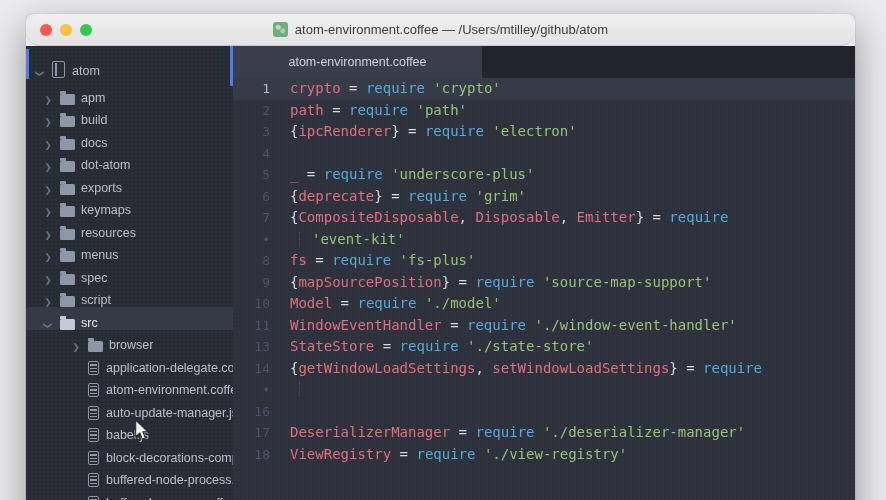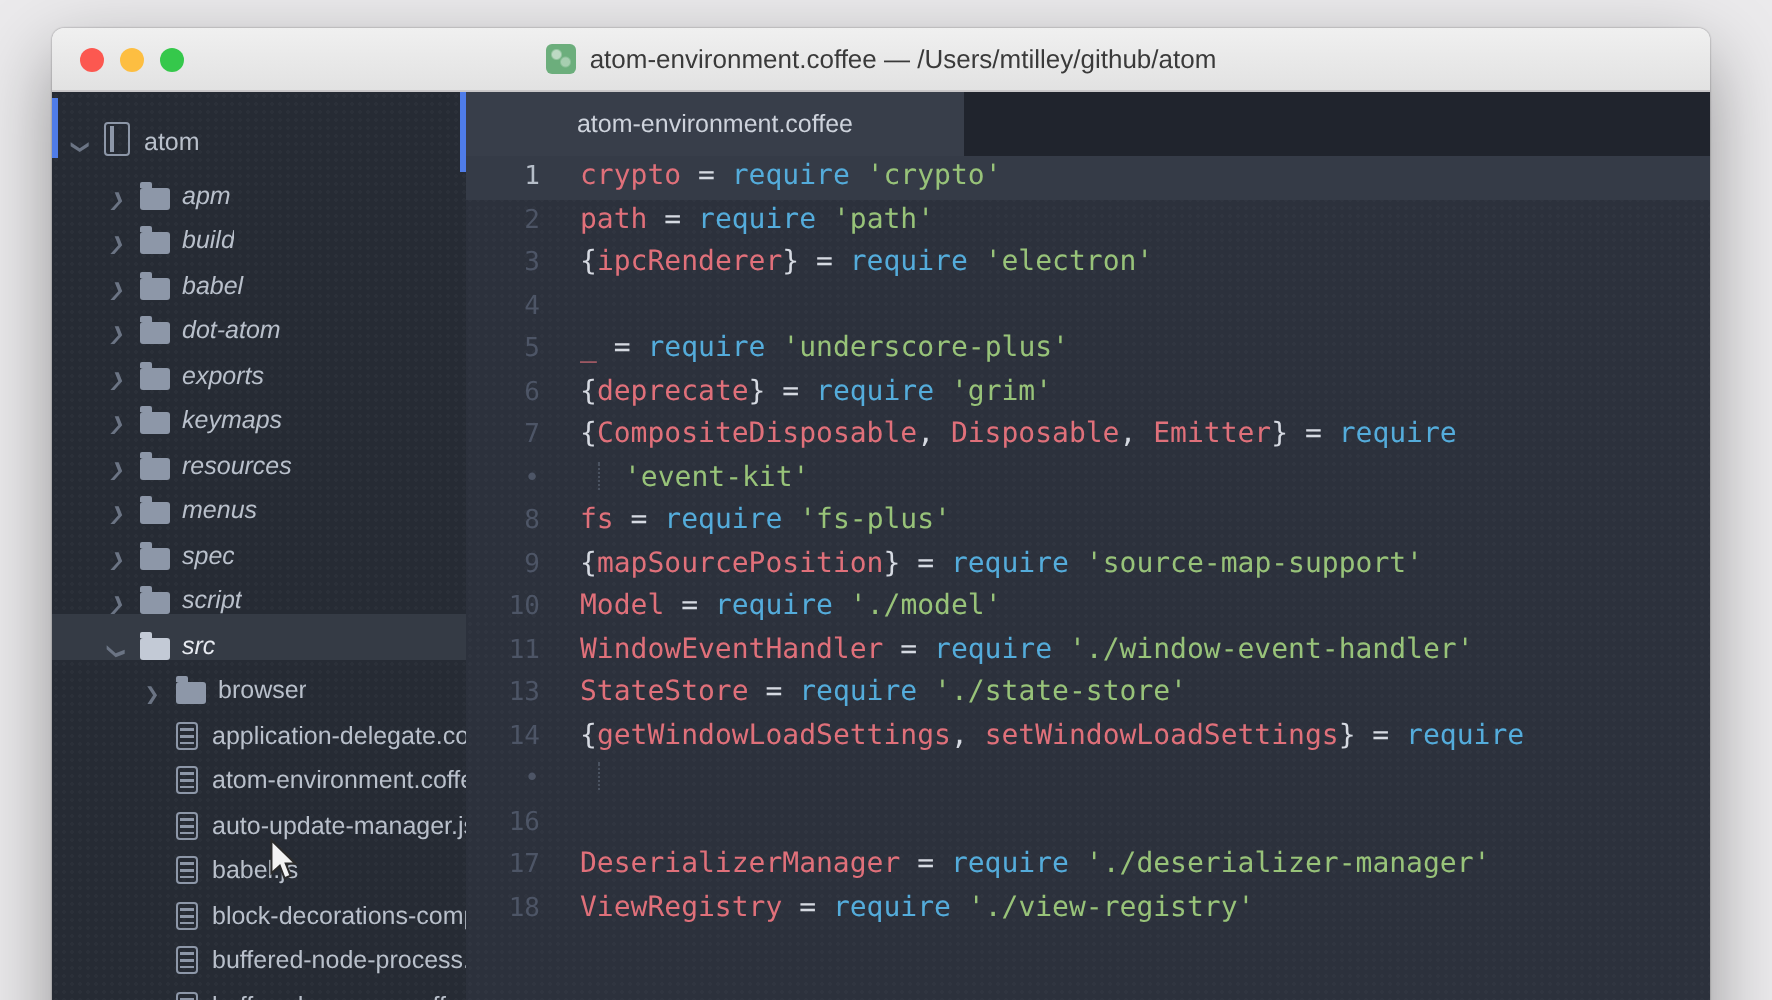--- a/index.html
+++ b/index.html
@@ -5,21 +5,21 @@
   * { margin:0; padding:0; box-sizing:border-box; }
   html,body { width:886px; height:500px; overflow:hidden; }
   body { background:var(--desktop_bg); font-family:"Liberation Sans", sans-serif; position:relative; }
 
   .window { position:absolute; left:26px; top:14px; width:829px; height:520px;
             border-radius:6px 6px 0 0; overflow:hidden;
             box-shadow:0 14px 38px rgba(0,0,0,.38), 0 0 1px rgba(0,0,0,.45); }
 
   
   .titlebar { height:32px; background:linear-gradient(var(--titlebar_bg_top), var(--titlebar_bg_bottom));
-              border-bottom:1px solid #c9c7c9; display:flex; align-items:center; position:relative; }
+              border-bottom:1px solid #c9c7c9; display:flex; align-items:center; position:relative;border-radius:14px; }
   .traffic { position:absolute; left:14px; top:0; bottom:0; display:flex; align-items:center; gap:8px; }
   .light { width:12px; height:12px; border-radius:50%; display:inline-block; }
   .light.red { background:var(--traffic_red); }
   .light.yellow { background:var(--traffic_yellow); }
   .light.green { background:var(--traffic_green); }
   .title-wrap { margin:0 auto; display:flex; align-items:center; gap:7px; }
   .doc-icon { width:15px; height:15px; border-radius:3px; background:var(--file_icon_green);
               background-image:radial-gradient(circle at 35% 35%, rgba(255,255,255,.55) 0 2px, transparent 3px),
                                radial-gradient(circle at 65% 60%, rgba(255,255,255,.4) 0 2px, transparent 3px); }
   .title-text { font-size:13px; color:var(--titlebar_text); }
@@ -27,21 +27,21 @@
   
   .content { display:flex; height:calc(100% - 32px); }
 
   
   .sidebar { width:207px; flex:none; background:var(--sidebar_bg); position:relative; overflow:hidden;
              background-image:radial-gradient(rgba(255,255,255,.022) 1px, transparent 1px); background-size:4px 4px;
              font-size:12.5px; color:var(--sidebar_text); }
   .tree { padding-top:2px; }
   .tree-row { display:flex; align-items:flex-end; height:22.5px; white-space:nowrap; overflow:hidden; }
   .tree-row.root { height:30px; padding-left:8px; margin-bottom:4px; }
-  .tree-row.folder { padding-left:26px;font-style:italic; }
+  .tree-row.folder { padding-left:16px; }
   .tree-row.subfolder { padding-left:44px; }
   .tree-row.file { padding-left:62px; }
   .tree-row.selected { background:var(--sidebar_selected_bg); }
   .tree-row.selected .tree-label { color:#e6e9ef; }
   .tree-row.selected .icon-folder, .tree-row.selected .icon-folder::before { background:#c3cad6; }
   .chev { width:12px; flex:none; color:var(--chevron_gray); font-size:9px; line-height:1;
           display:inline-flex; justify-content:center; margin-right:6px; }
   .chev.right::before { content:"❯"; }
   .chev.down::before { content:"❯"; display:inline-block; transform:rotate(90deg); }
   .icon-book { width:13px; height:17px; flex:none; border:1.5px solid var(--icon_gray); border-radius:2px;
@@ -117,21 +117,21 @@
             <span class="tree-label">apm</span>
           </div>
           <div class="tree-row folder">
             <span class="chev right"></span>
             <span class="icon-folder"></span>
             <span class="tree-label">build</span>
           </div>
           <div class="tree-row folder">
             <span class="chev right"></span>
             <span class="icon-folder"></span>
-            <span class="tree-label">babel</span>
+            <span class="tree-label">docs</span>
           </div>
           <div class="tree-row folder">
             <span class="chev right"></span>
             <span class="icon-folder"></span>
             <span class="tree-label">dot-atom</span>
           </div>
           <div class="tree-row folder">
             <span class="chev right"></span>
             <span class="icon-folder"></span>
             <span class="tree-label">exports</span>

